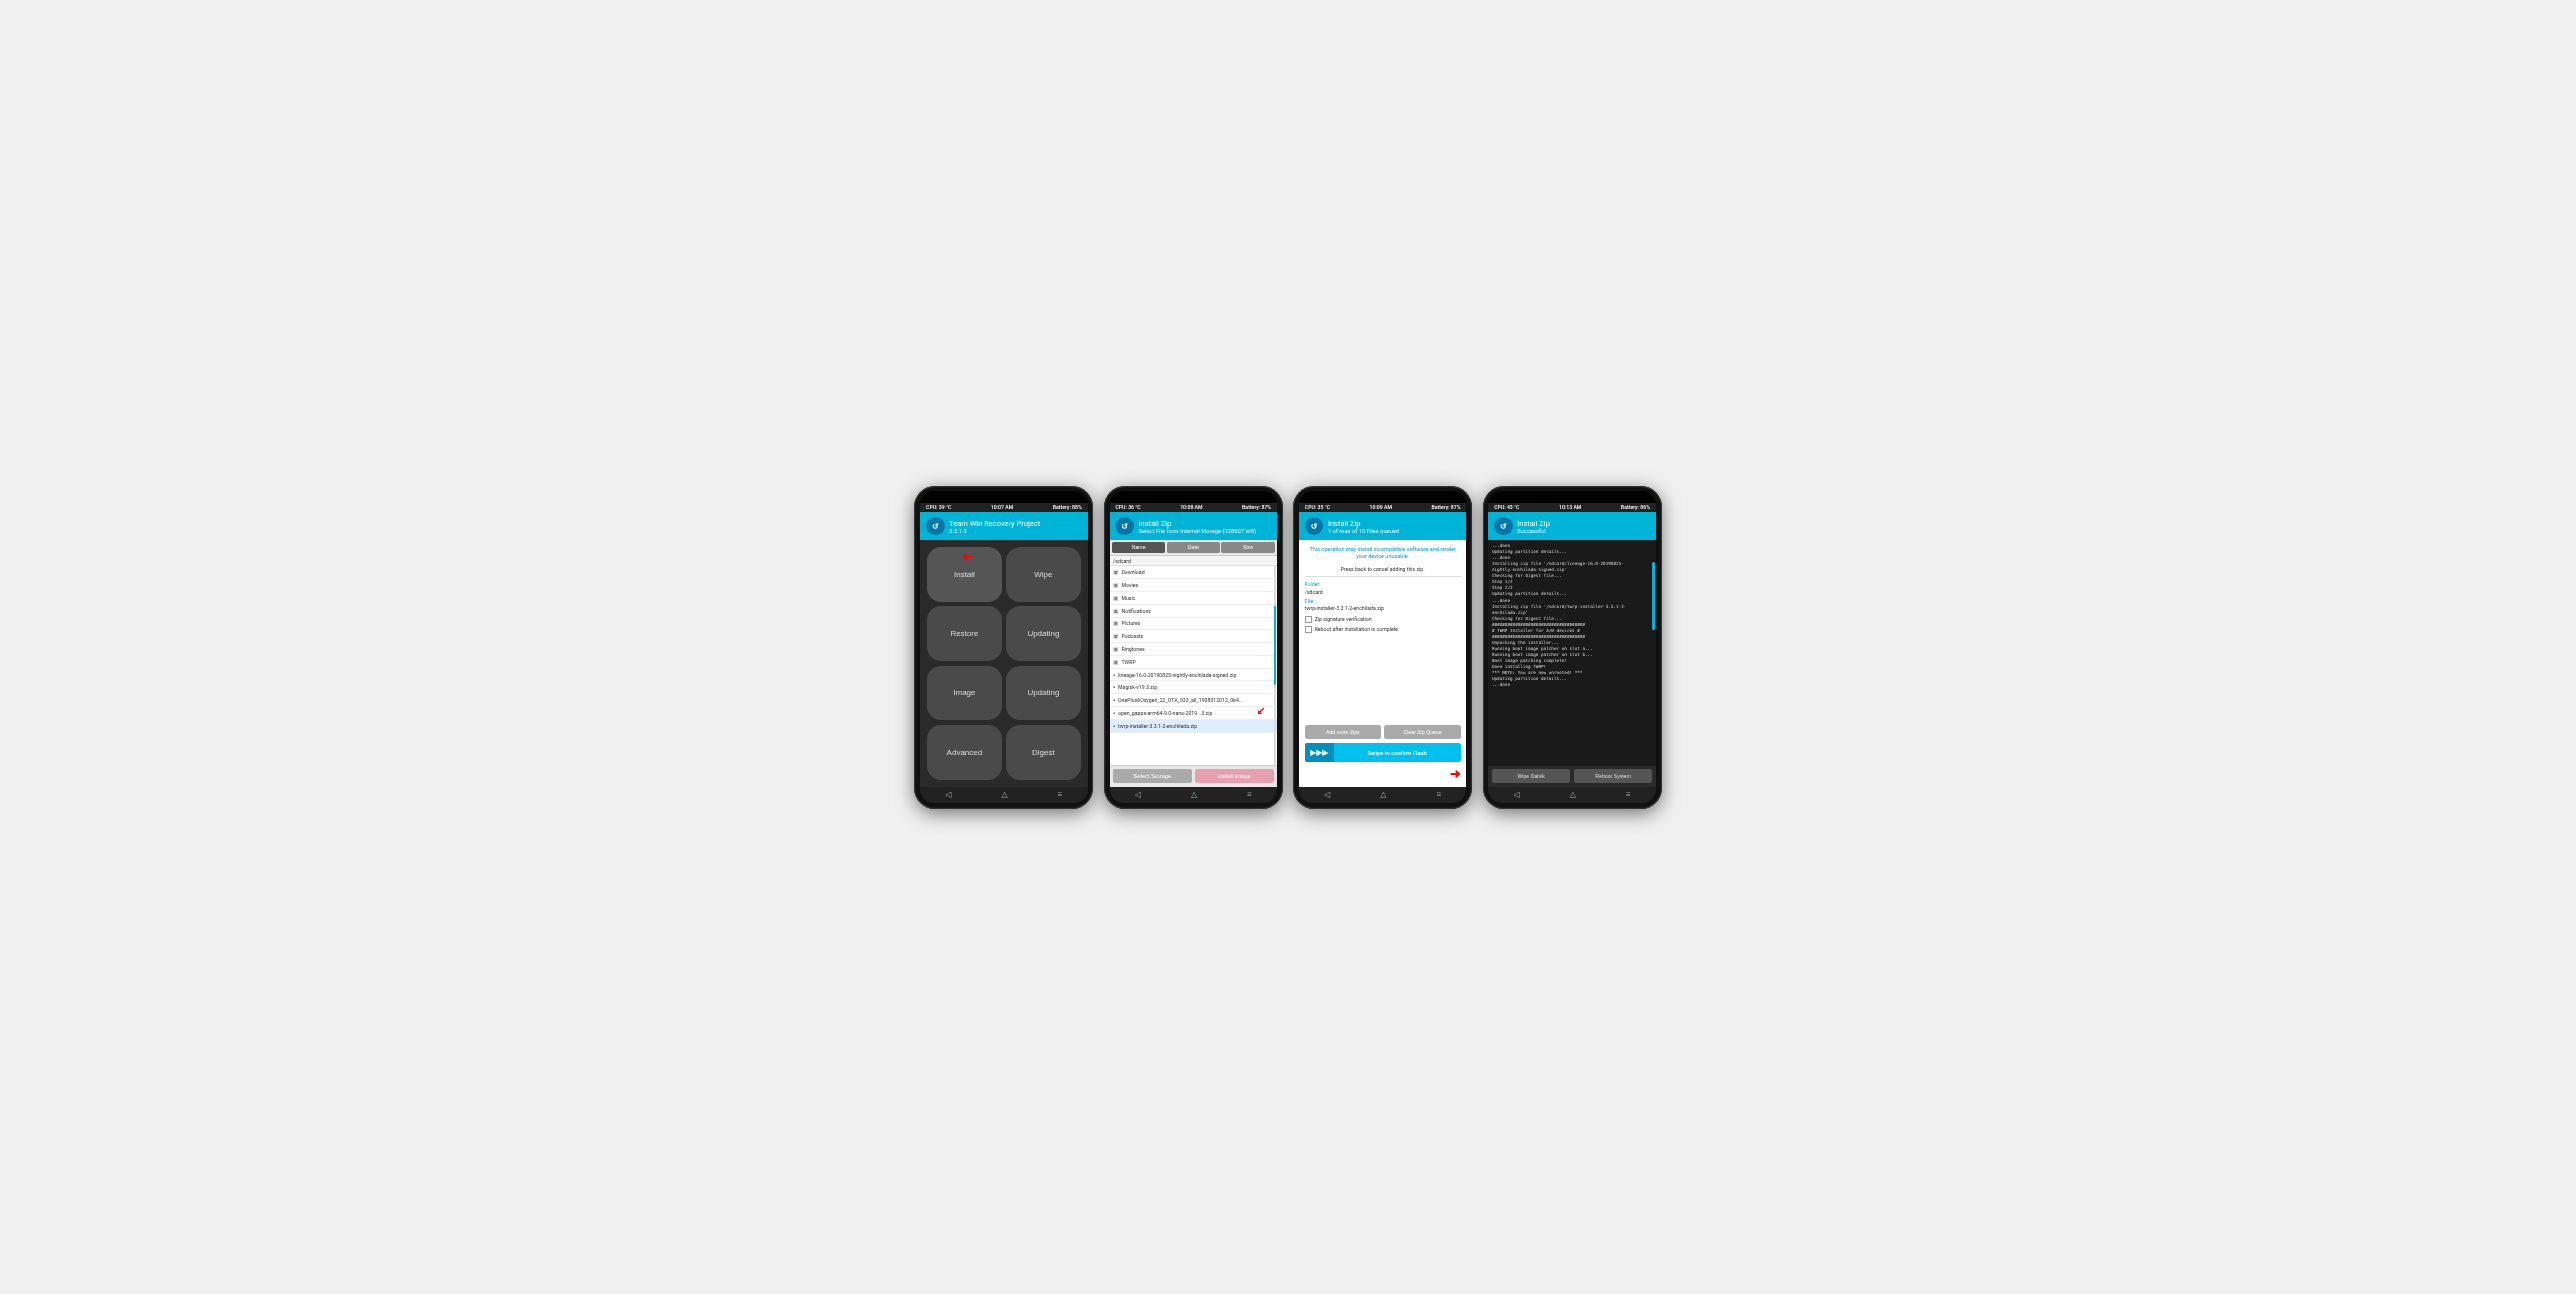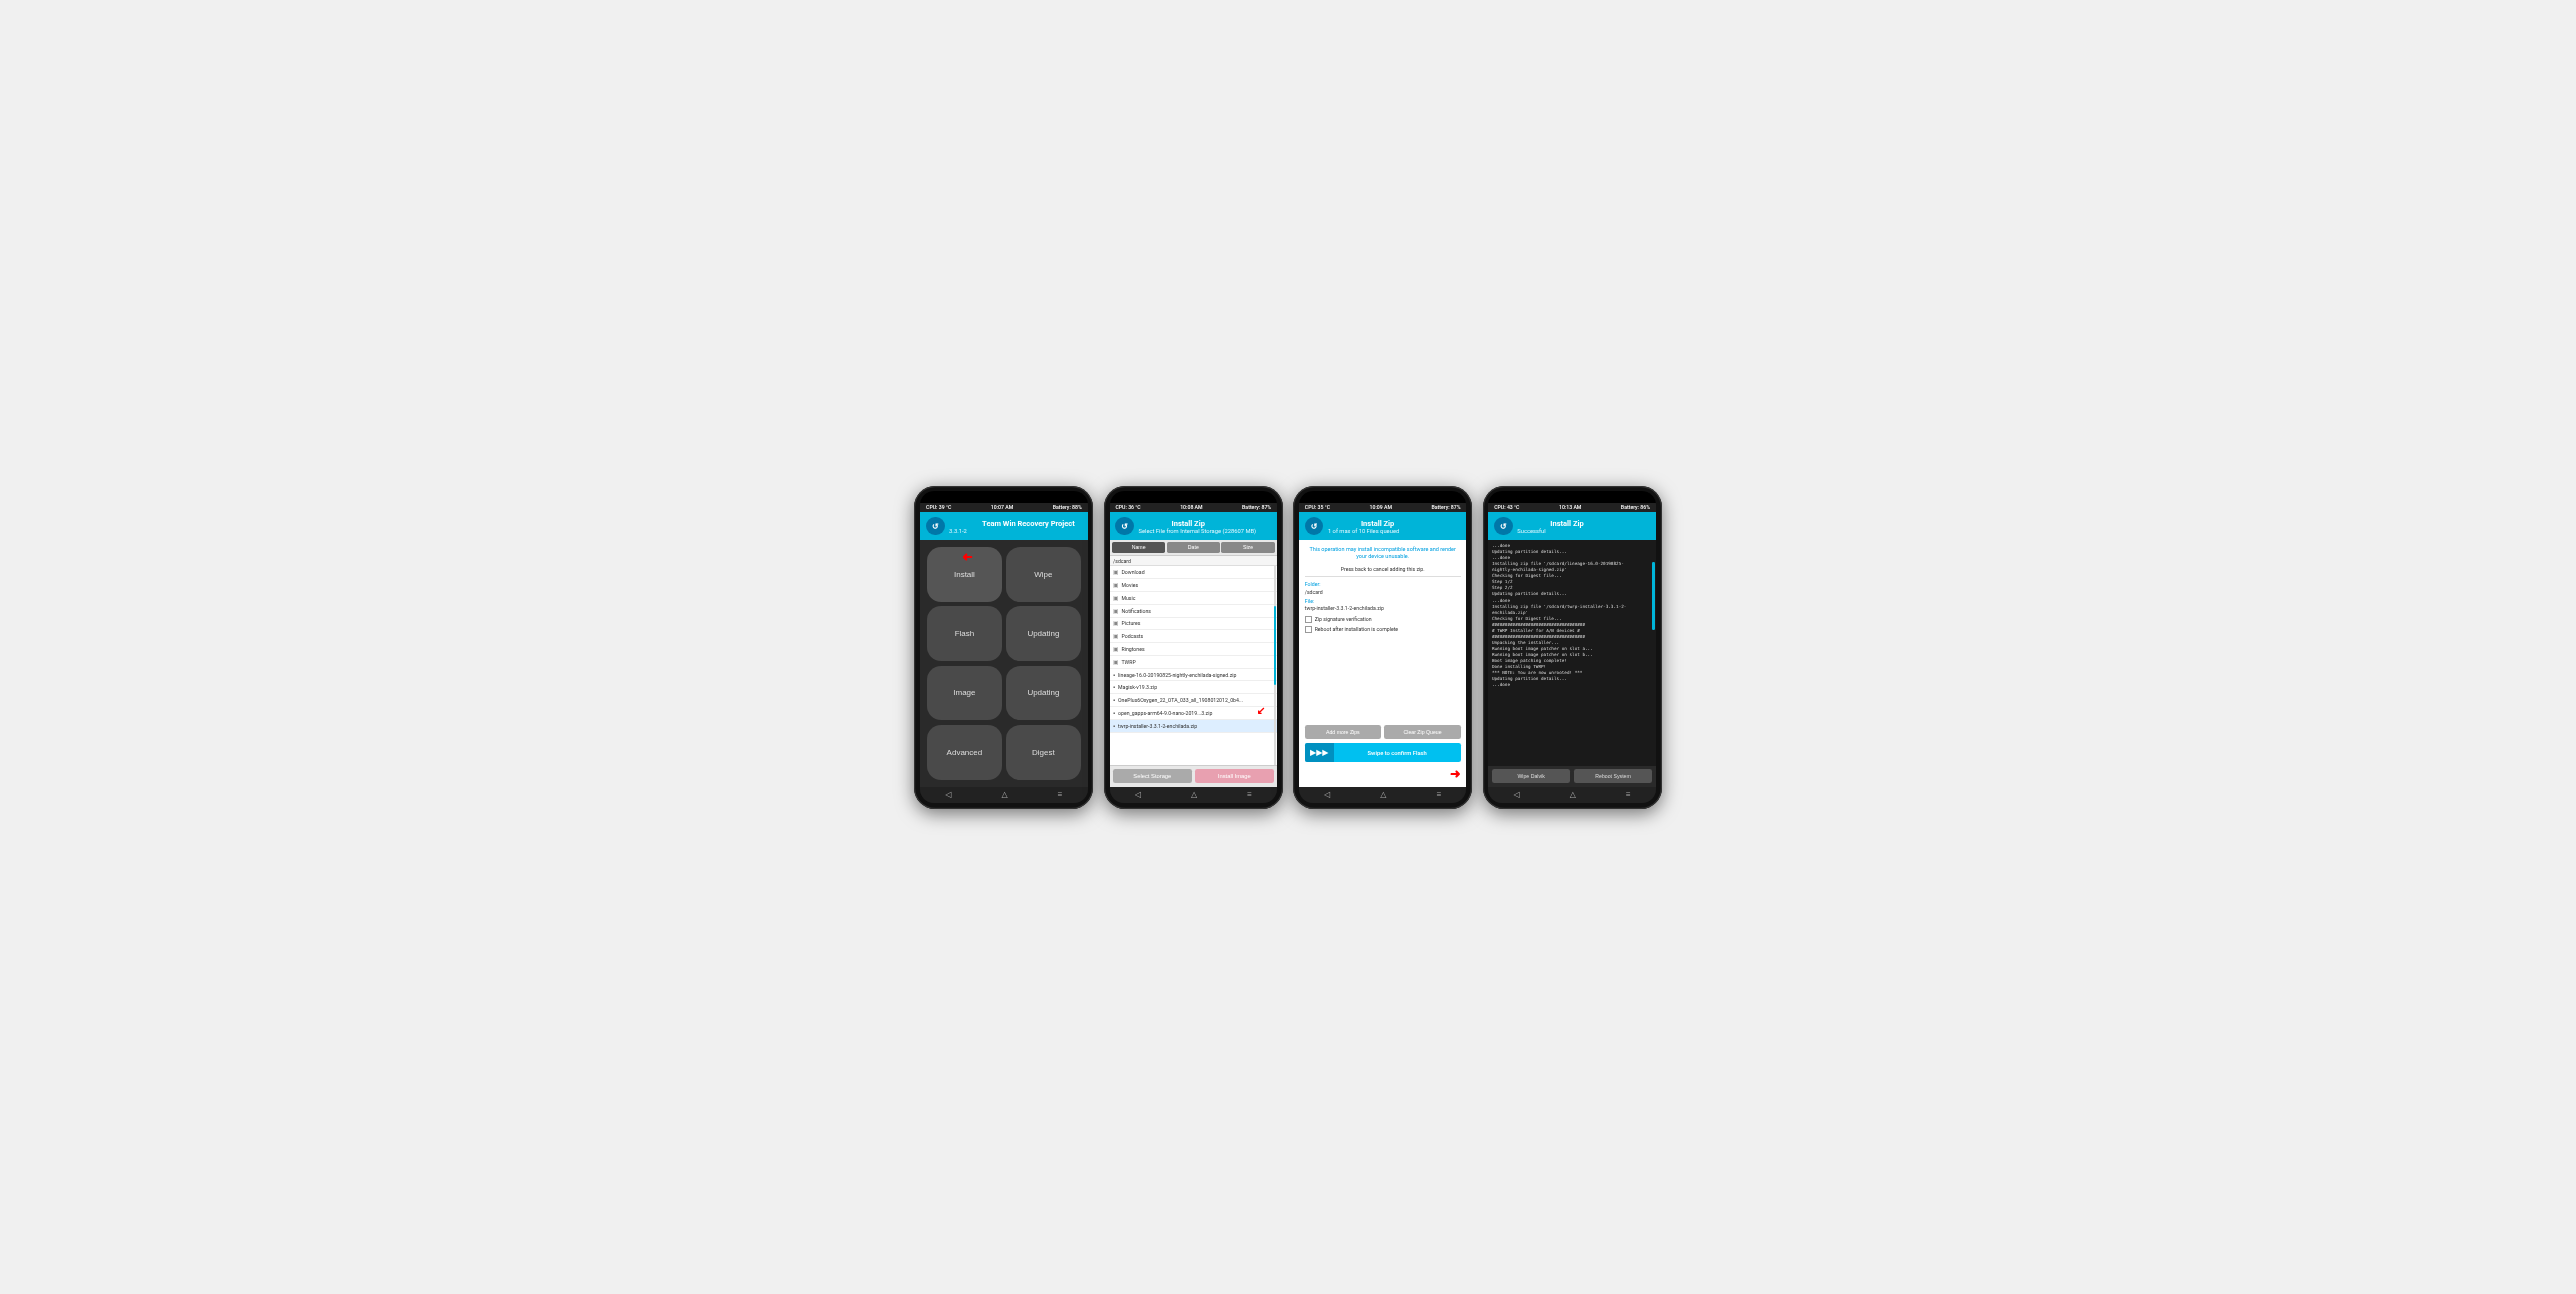--- a/index.html
+++ b/index.html
@@ -86,23 +86,22 @@
       color: white;
       font-size: 8px;
       font-weight: bold;
     }
     .twrp-header-text {
       display: flex;
       flex-direction: column;
     }
     .twrp-title {
       font-size: 7.5px;
-      font-weight: bold;
+      font-weight: normal;
       color: #fff;
-      margin-left: 33px;
     }
     .twrp-subtitle {
       font-size: 5.8px;
       color: #e0f7ff;
     }
     
     .main-grid {
       flex: 1;
       background: #2a2a2a;
       display: grid;
@@ -393,21 +392,21 @@
       <div class="main-grid" style="position:relative;">
 
         <div style="position:absolute; top:10.4px; left:42px; color:red; font-size:12.7px; font-weight:bold; z-index:10; transform:rotate(180deg);">➜</div>
         <button class="grid-btn highlighted">
           <span>Install</span>
         </button>
         <button class="grid-btn">
           <span>Wipe</span>
         </button>
         <button class="grid-btn">
-          <span>Flash</span>
+          <span>Restore</span>
         </button>
         <button class="grid-btn">
           <span>Updating</span>
         </button>
         <button class="grid-btn">
           <span>Image</span>
         </button>
         <button class="grid-btn">
           <span>Updating</span>
         </button>

